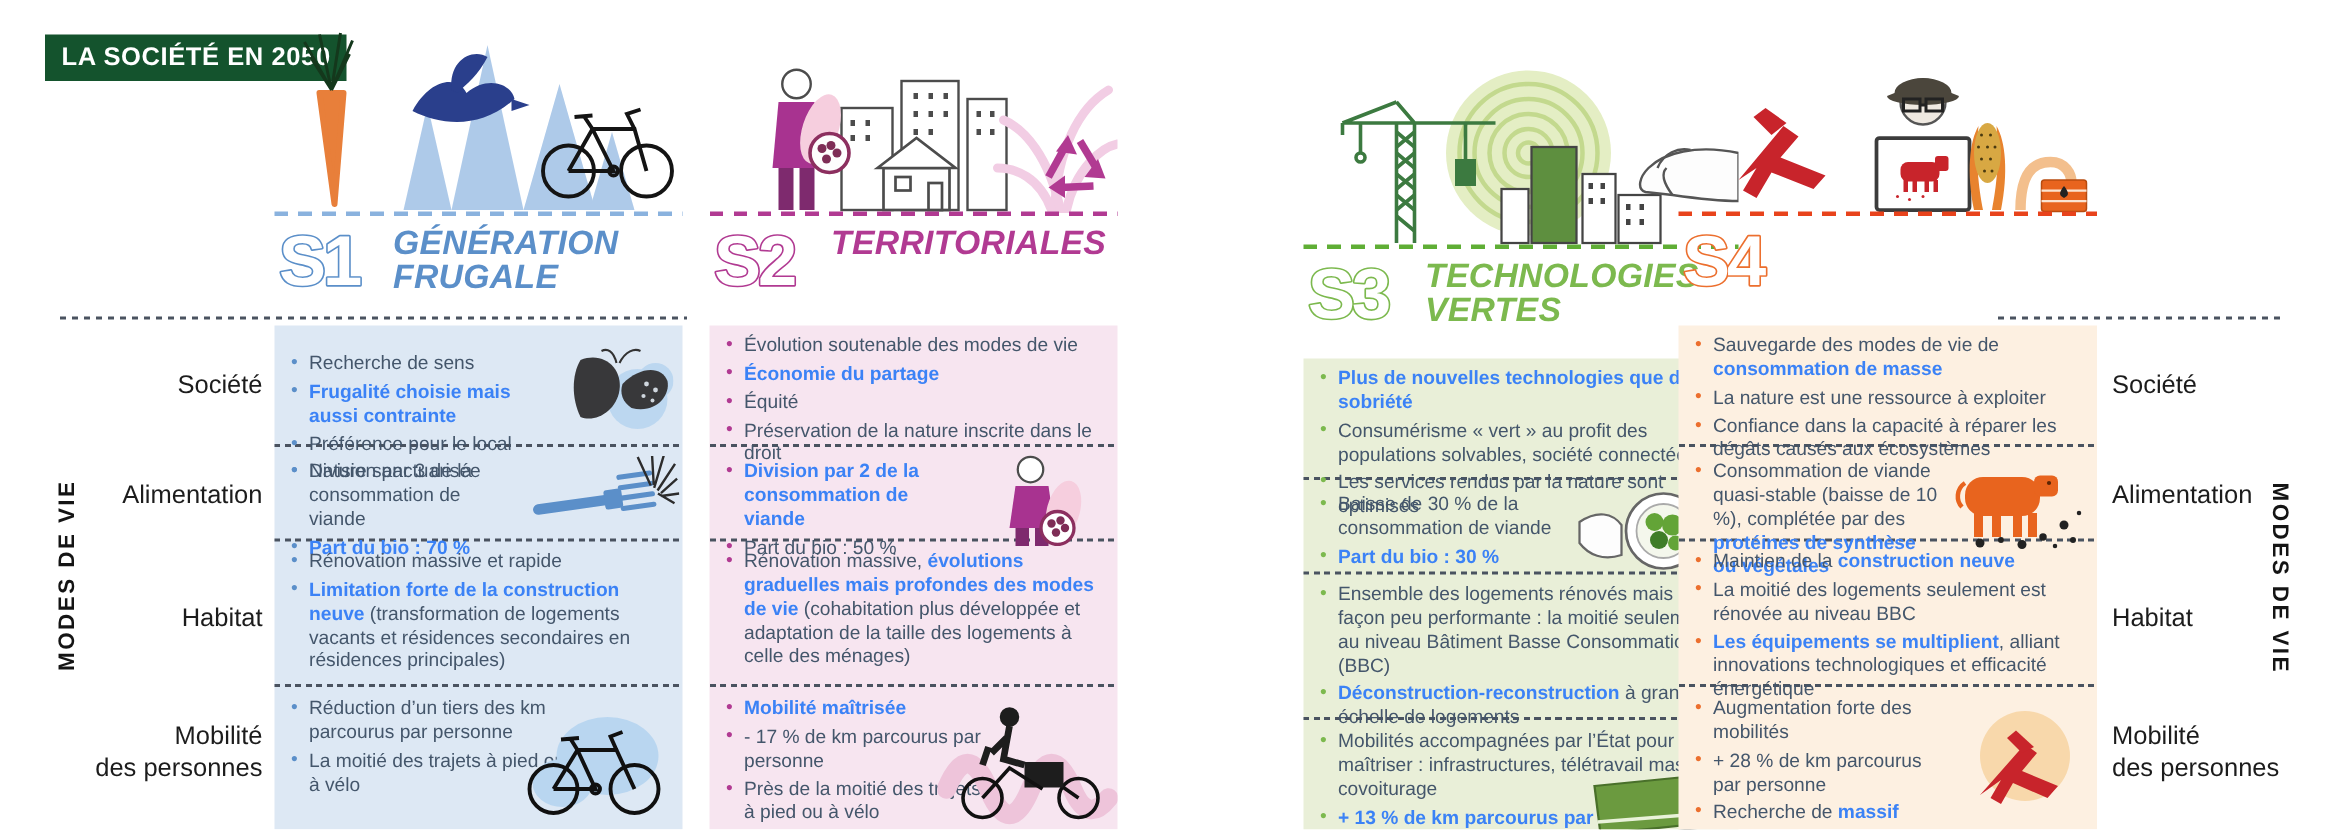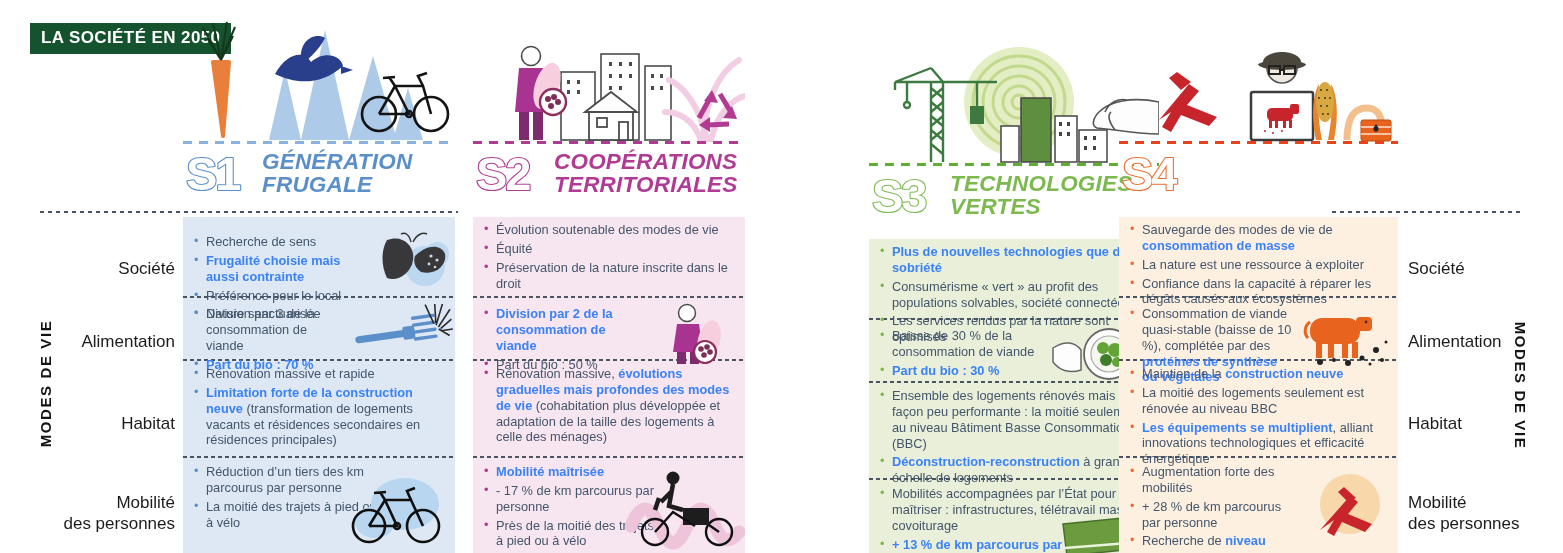--- a/index.html
+++ b/index.html
@@ -6,21 +6,21 @@
   .stage{position:relative;width:1563px;height:553px;background:#fff;overflow:hidden;
          font-family:"Liberation Sans",sans-serif;}
   
   .badge{position:absolute;left:30px;top:23px;background:#14532d;color:#fff;
          font-size:17px;font-weight:700;letter-spacing:.4px;padding:5px 11px 6px;}
   
   .topdash{position:absolute;top:211px;height:2px;
            background:repeating-linear-gradient(90deg,#4a5360 0 4px,transparent 4px 8px);}
   
   .rlabel{position:absolute;font-size:17px;color:#1c1c1c;font-weight:500;
-          white-space:pre-line;line-height:1.25;margin-top:12px;}
+          white-space:pre-line;line-height:1.25;}
   .rlabel.left{left:35px;width:140px;text-align:right;}
   .rlabel.right{left:1408px;width:150px;text-align:left;}
   .vtitle{position:absolute;width:130px;text-align:center;font-size:15px;font-weight:700;
           letter-spacing:1.6px;color:#141414;}
   .vtitle.left{left:-20px;top:375px;transform:rotate(-90deg);}
   .vtitle.right{left:1455px;top:377px;transform:rotate(90deg);}
   
   .col{position:absolute;top:0;height:553px;}
   .art{position:absolute;top:20px;left:0;width:100%;height:122px;}
   .artline{position:absolute;top:141px;left:0;width:100%;height:3px;
@@ -218,30 +218,30 @@
             <polygon points="226,105 237,97 237,112" stroke="none"></polygon>
         </g>
       </svg>
     </div>
     <div class="artline"></div>
     <div class="schead">
       <svg width="72" height="52">
         <text class="codetxt" x="1" y="43">S2</text>
       </svg>
       <span class="nm">
-        <span>COOPÉRATIONS</span>
         <span>TERRITORIALES</span>
       </span>
     </div>
     <div class="cellbg"></div>
     <div class="sep" style="top:296px"></div>
     <div class="sep" style="top:359px"></div>
     <div class="sep" style="top:456px"></div>
     <ul class="cell" style="top:222px;padding-right:4px">
         <li><span>Évolution soutenable des modes de vie</span></li>
+        <li><b>Économie du partage</b></li>
         <li><span>Équité</span></li>
         <li><span>Préservation de la nature inscrite dans le droit</span></li>
       </ul>
     <ul class="cell" style="top:306px;padding-right:92px">
         <li><b>Division par 2 de la consommation de viande</b></li>
         <li><span>Part du bio : 50 %</span></li>
       </ul>
     <ul class="cell" style="top:366px;padding-right:4px">
         <li><span>Rénovation massive, </span><b>évolutions graduelles mais profondes des modes de vie</b><span> (cohabitation plus développée et adaptation de la taille des logements à celle des ménages)</span></li>
       </ul>
@@ -441,21 +441,21 @@
         <li><span>Consommation de viande quasi-stable (baisse de 10 %), complétée par des </span><b>protéines de synthèse ou végétales</b></li>
       </ul>
     <ul class="cell" style="top:366px;padding-right:6px">
         <li><span>Maintien de la </span><b>construction neuve</b></li>
         <li><span>La moitié des logements seulement est rénovée au niveau BBC</span></li>
         <li><b>Les équipements se multiplient</b><span>, alliant innovations technologiques et efficacité énergétique</span></li>
       </ul>
     <ul class="cell" style="top:464px;padding-right:90px">
         <li><span>Augmentation forte des mobilités</span></li>
         <li><span>+ 28 % de km parcourus par personne</span></li>
-        <li><span>Recherche de </span><b>niveau</b></li>
+        <li><span>Recherche de </span><b>massif</b></li>
         <li><span>20 % des trajets à pied ou à vélo</span></li>
       </ul>
     <svg class="icon" style="top:306px;right:6px" width="92" height="60" viewBox="0 0 92 60">
       <rect x="10" y="12" width="50" height="26" rx="12" fill="#e8641e"></rect>
       <rect x="56" y="11" width="16" height="14" rx="4" fill="#e8641e"></rect>
       <rect x="16" y="36" width="6" height="16" fill="#e8641e"></rect>
         <rect x="28" y="36" width="6" height="16" fill="#e8641e"></rect>
       <rect x="42" y="36" width="6" height="16" fill="#e8641e"></rect>
         <rect x="52" y="36" width="6" height="16" fill="#e8641e"></rect>
       <path d="M10,16 C4,20 4,28 8,32" stroke="#e8641e" stroke-width="3" fill="none"></path>

